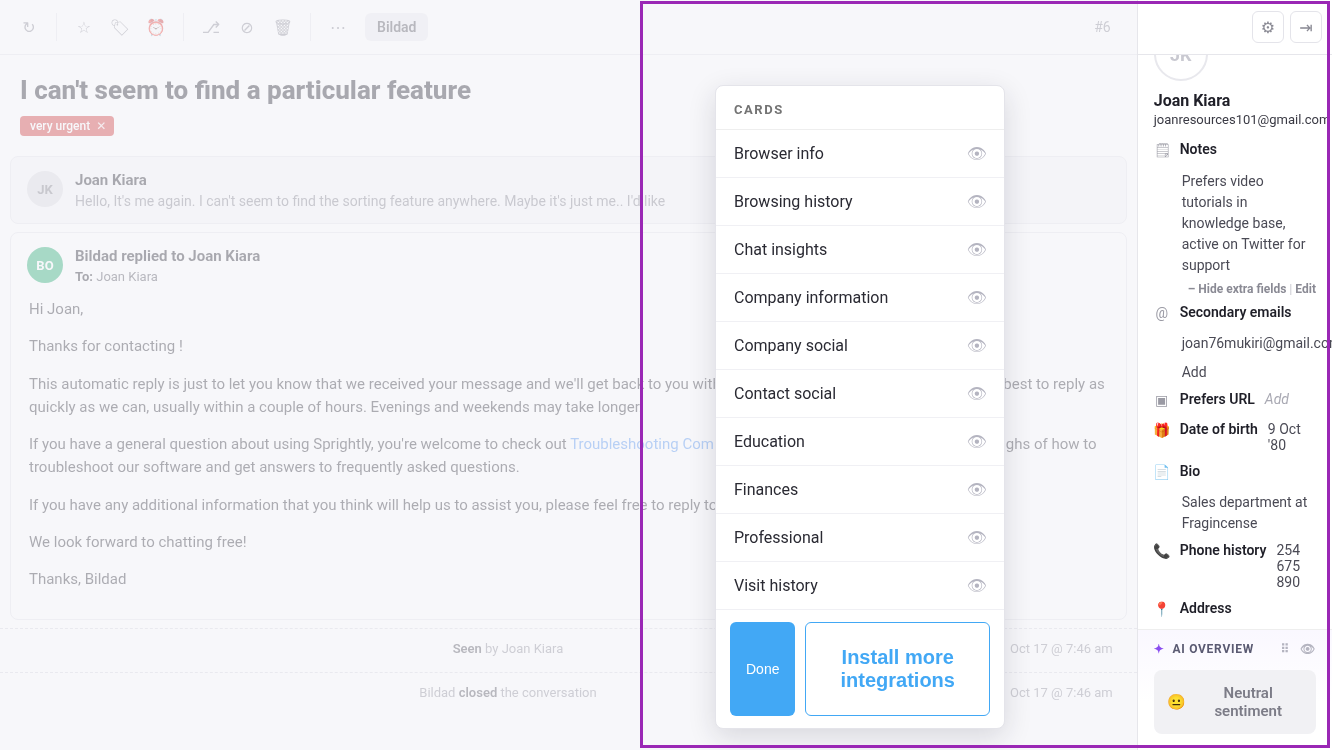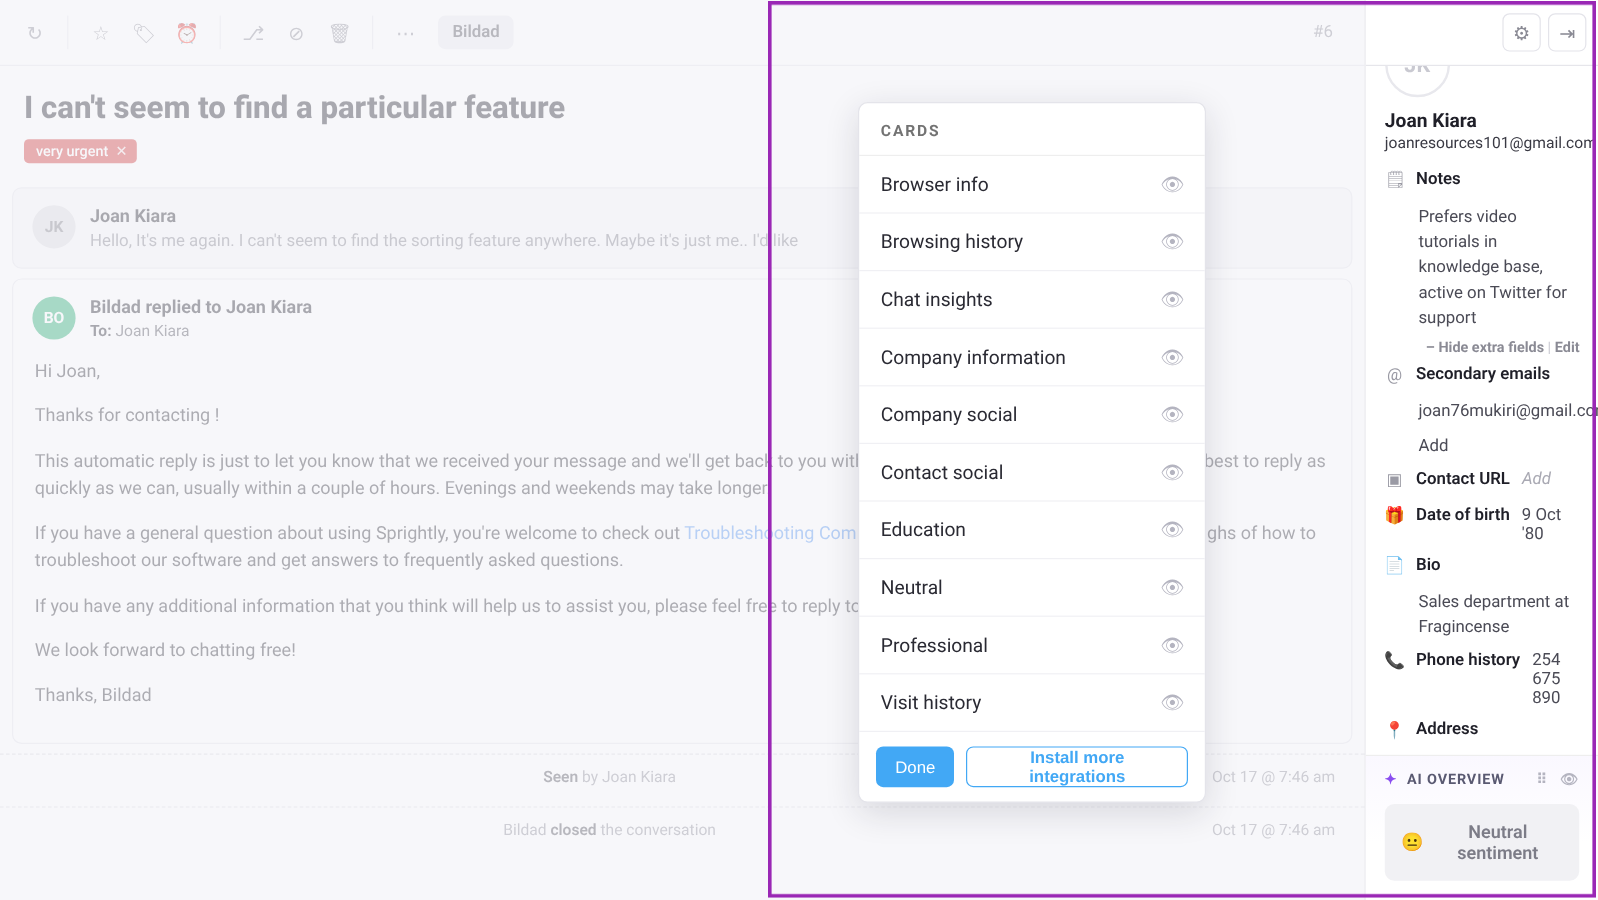--- a/index.html
+++ b/index.html
@@ -101,21 +101,21 @@
   }
   .modal-head { padding:16px 18px 12px 18px; font-size:13px; letter-spacing:.12em; font-weight:700; color:#737373; border-bottom:1px solid #eee;}
   .modal-row {
     display:flex; align-items:center; justify-content:space-between;
     padding:14px 18px; border-bottom:1px solid #f0f0f4; font-size:16px; color:#2a2a33;
     cursor:pointer;
   }
   .eye { color:#b4b4c0; width:18px; height:18px; display:flex; align-items:center; justify-content:center;}
   .modal-foot { padding:12px 14px; display:flex; gap:10px; }
   .btn-primary { background:#42a8f5; color:#fff; border:none; padding:8px 16px; border-radius:6px; font-weight:400; font-size:14px; cursor:pointer; }
-  .btn-outline { background:#fff; color:#42a8f5; border:1px solid #42a8f5; padding:0 14px; border-radius:6px; font-weight:600; font-size:14px; cursor:pointer; }
+  .btn-outline { background:#fff; color:#42a8f5; border:1px solid #42a8f5; padding:23px 14px; border-radius:6px; font-weight:600; font-size:20px; cursor:pointer; }
   
   .annot {
     position:absolute; border:3px solid #9a27b5; pointer-events:none;
     top: 1px; left: 640px; width: 690px; height: 747px;
   }
 </style>
 </head>
 <body>
 
 <div class="main">
@@ -216,21 +216,21 @@
           </div>
           <div class="modal-row">
             <span>Contact social</span>
             <span class="eye">👁</span>
           </div>
           <div class="modal-row">
             <span>Education</span>
             <span class="eye">👁</span>
           </div>
           <div class="modal-row">
-            <span>Neutral</span>
+            <span>Finances</span>
             <span class="eye">👁</span>
           </div>
           <div class="modal-row">
             <span>Professional</span>
             <span class="eye">👁</span>
           </div>
           <div class="modal-row">
             <span>Visit history</span>
             <span class="eye">👁</span>
           </div>
@@ -266,21 +266,21 @@
 
       <div class="field">
         <span class="fi">@</span>
         <span class="lbl">Secondary emails</span>
       </div>
       <div class="indent">joan76mukiri@gmail.com</div>
       <div class="indent"><span class="muted">Add</span></div>
 
       <div class="field">
         <span class="fi">▣</span>
-        <span class="lbl">Contact URL</span>
+        <span class="lbl">Prefers URL</span>
         <span class="muted">Add</span>
       </div>
 
       <div class="field">
         <span class="fi">🎁</span>
         <span class="lbl">Date of birth</span>
         <span class="val">9 Oct '80</span>
       </div>
 
       <div class="field">

